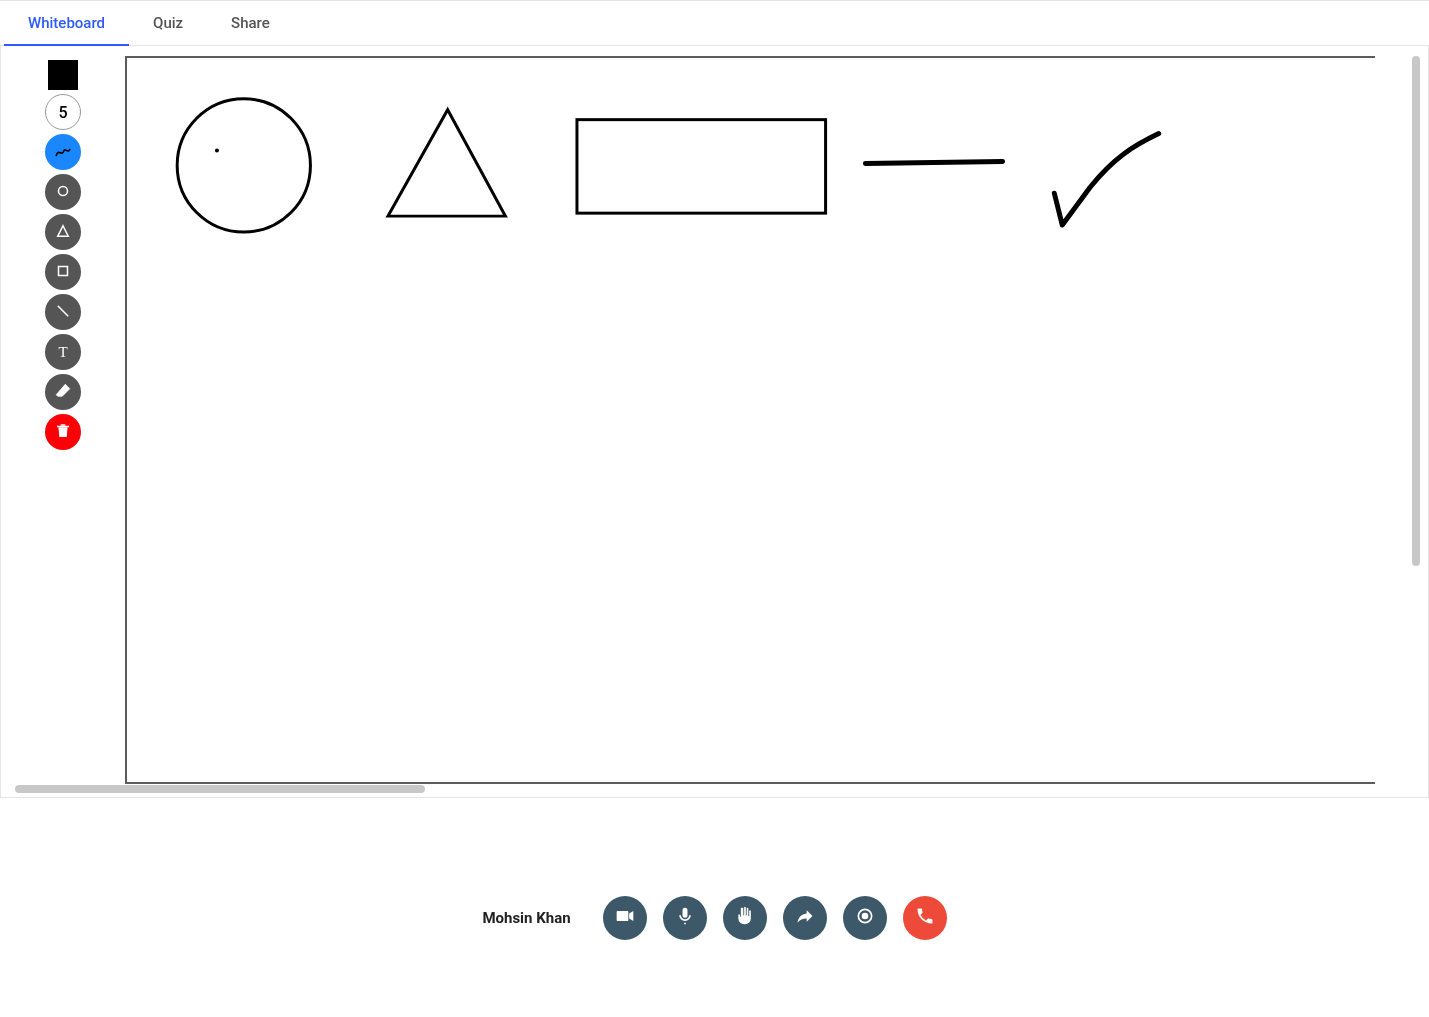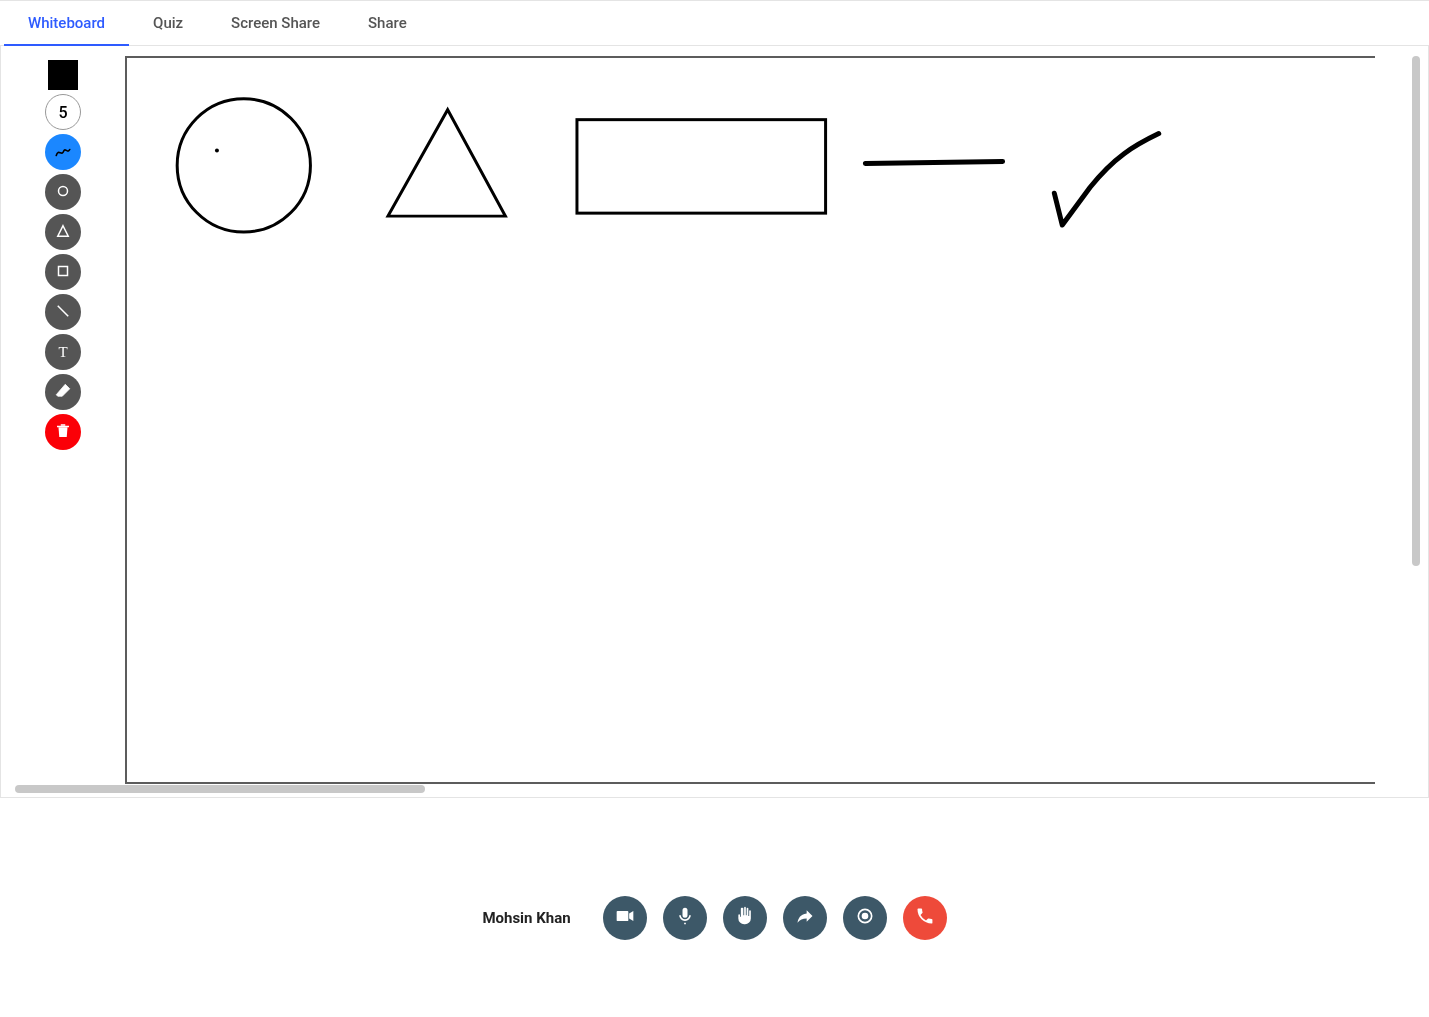--- a/index.html
+++ b/index.html
@@ -154,21 +154,20 @@
   }
   .call-btn.red { background: #ee4a3a; }
   .call-btn svg { width: 20px; height: 20px; }
 </style>
 </head>
 <body>
 
 <div class="tabs-row">
   <div class="tab active">Whiteboard</div>
   <div class="tab">Quiz</div>
-  <div class="tab">Screen Share</div>
   <div class="tab">Share</div>
 </div>
 
 <div class="main-wrapper">
 
   <div class="toolbar">
     <div class="tool-swatch"></div>
 
     <div class="tool-btn size">5</div>
 

